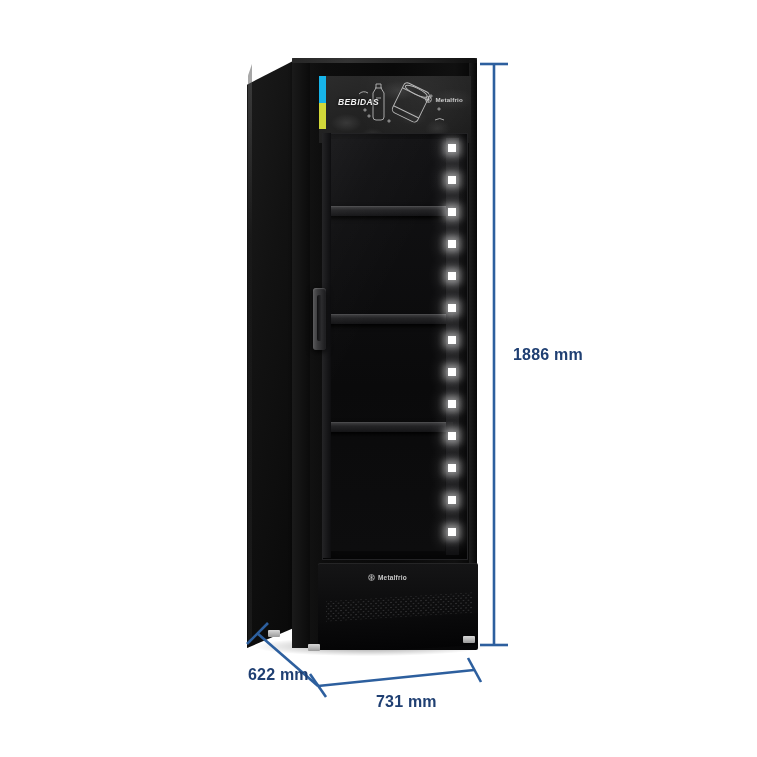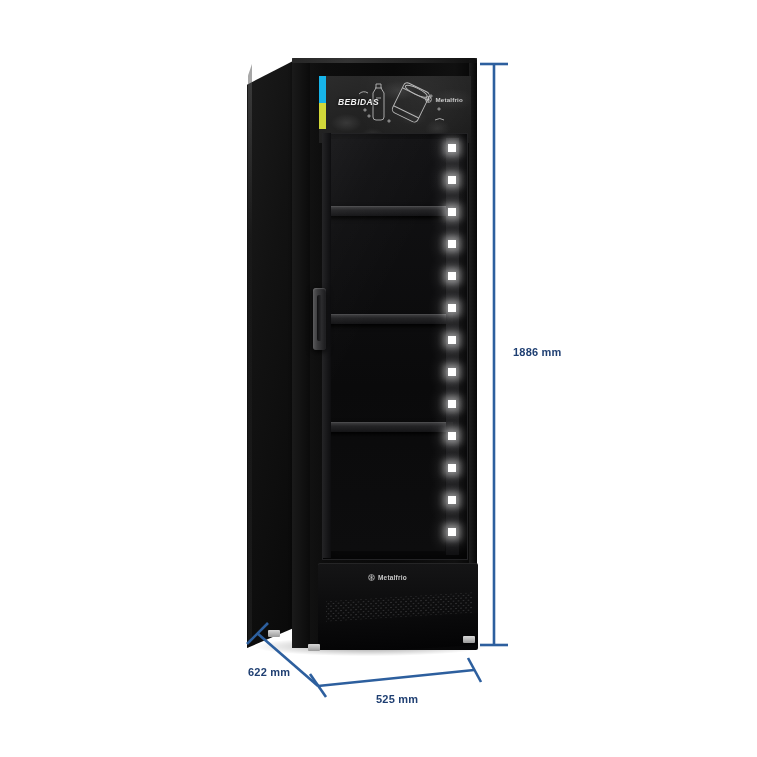--- a/index.html
+++ b/index.html
@@ -308,21 +308,21 @@
   
   #dims {
     position: absolute;
     left: 0; top: 0;
     width: 757px; height: 757px;
     pointer-events: none;
   }
   .dim-label {
     position: absolute;
     color: #1f3f72;
-    font-size: 11px;
+    font-size: 16px;
     font-weight: bold;
     letter-spacing: .2px;
     white-space: nowrap;
     font-family: "Liberation Sans", sans-serif;
   }
   #label-height { left: 513px; top: 346px; }
   #label-width  { left: 376px; top: 693px; }
   #label-depth  { left: 216px; top: 666px; margin-left: 32px; }
 </style>
 </head>
@@ -441,16 +441,16 @@
       <line x1="257" y1="633" x2="318" y2="686"></line>
       <line x1="247" y1="644" x2="268" y2="623"></line>
 
       <line x1="318" y1="686" x2="474" y2="670"></line>
       <line x1="310" y1="674" x2="326" y2="697"></line>
       <line x1="468" y1="658" x2="481" y2="682"></line>
     </g>
   </svg>
 
   <div class="dim-label" id="label-height">1886 mm</div>
-  <div class="dim-label" id="label-width">525 mm</div>
+  <div class="dim-label" id="label-width">731 mm</div>
   <div class="dim-label" id="label-depth">622 mm</div>
 
 </div>
 
 </body></html>

